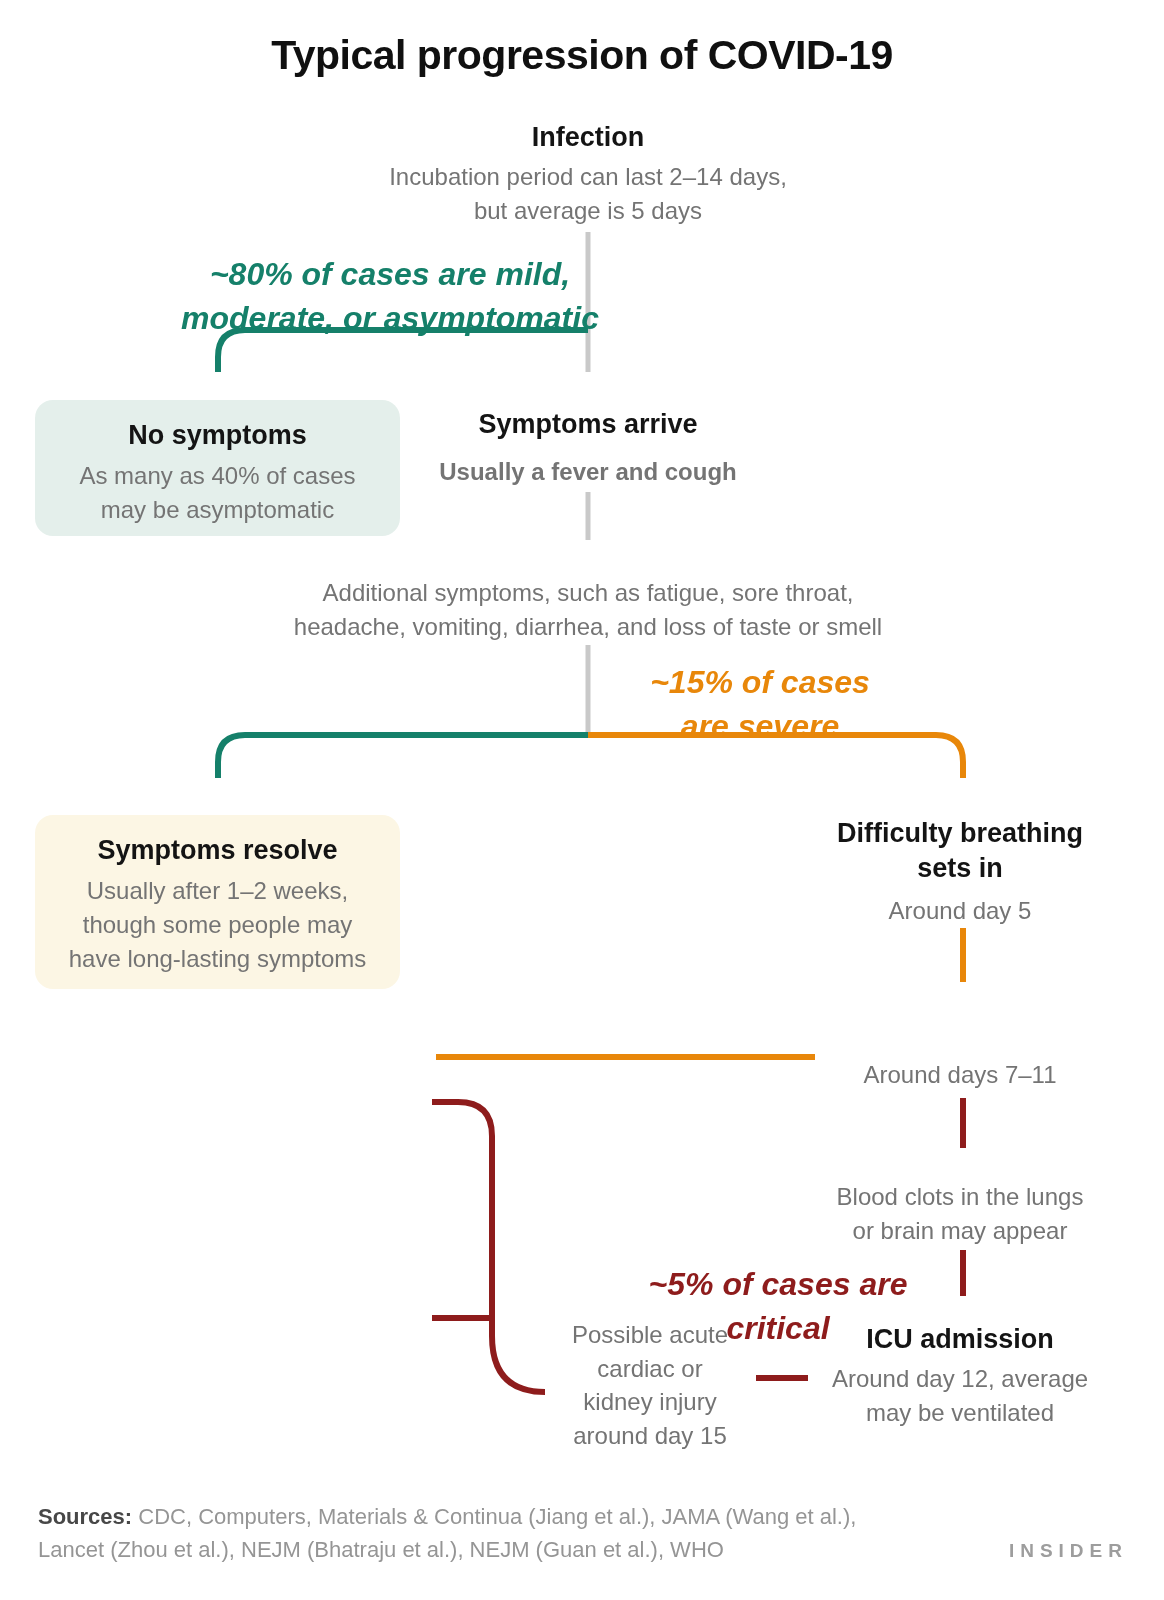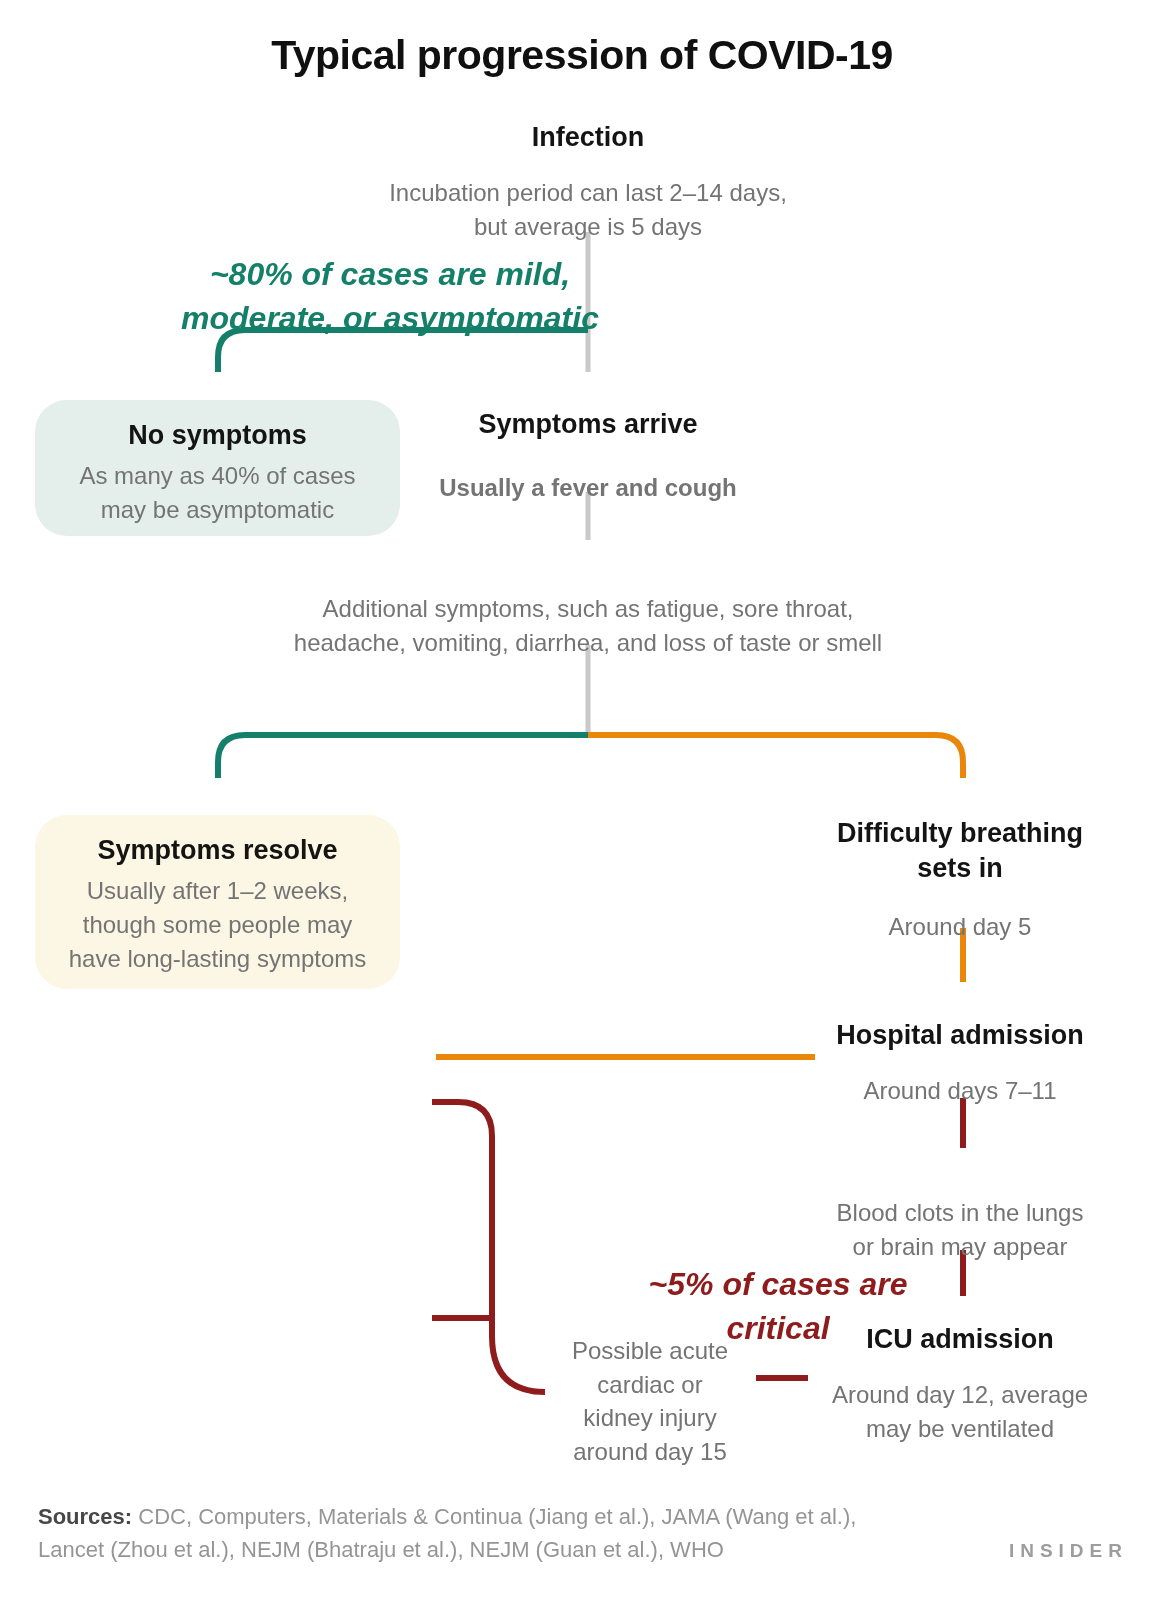--- a/index.html
+++ b/index.html
@@ -3,26 +3,26 @@
 <meta charset="utf-8">
 <style>
   * { margin:0; padding:0; box-sizing:border-box; }
   html,body { background:#ffffff; }
   body { font-family:"Liberation Sans", sans-serif; }
   .canvas { position:relative; width:1164px; height:1600px; background:#ffffff; overflow:hidden; }
   .abs { position:absolute; }
   .center { text-align:center; }
   .h1 { font-size:41px; font-weight:800; color:#101010; letter-spacing:-0.5px; }
   .h2 { font-size:27px; font-weight:700; color:#141414; white-space:pre-line; line-height:1.3; }
-  .body { font-size:24px; color:#747474; line-height:1.42; white-space:pre-line;margin-top:16px; }
+  .body { font-size:24px; color:#747474; line-height:1.42; white-space:pre-line; }
   .label { font-size:32px; font-weight:700; font-style:italic; white-space:pre-line; line-height:1.38; }
   .teal { color:#15806a; }
   .orange { color:#e8870a; }
   .darkred { color:#8e1c1c; }
-  .box { position:absolute; border-radius:32px; text-align:center; }
+  .box { position:absolute; border-radius:18px; text-align:center; }
   .box .h2 { margin:18px 12px 6px; }
   .box .body { margin:0 14px; }
   .bg-teal { background:#e4efeb; }
   .bg-cream { background:#fcf6e4; }
   .bg-peach { background:#fceee1; }
   .bg-pink { background:#f5e9e9; }
   .seg-orange { color:#e8870a; font-weight:700; }
   .seg-red { color:#8e1c1c; font-weight:700; }
   .arrows { position:absolute; left:0; top:0; pointer-events:none; }
   .arrows path { fill:none; stroke-linejoin:round; }
@@ -84,33 +84,34 @@
     <p class="body">As many as 40% of cases
 may be asymptomatic</p>
   </div>
 
   <div class="abs center h2" style="left:288px; top:407px; width:600px;">Symptoms arrive</div>
   <div class="abs center body" style="left:288px; top:455px; width:600px;font-weight:bold;">Usually a fever and cough</div>
 
   <div class="abs center body" style="left:138px; top:576px; width:900px;">Additional symptoms, such as fatigue, sore throat,
 headache, vomiting, diarrhea, and loss of taste or smell</div>
 
+  <div class="abs center label orange" style="left:610px; top:660px; width:300px;">~15% of cases
+are severe</div>
 
   <div class="box bg-cream" style="left:35px; top:815px; width:365px; height:174px;">
     <div class="h2">Symptoms resolve</div>
     <p class="body">Usually after 1–2 weeks,
 though some people may
 have long-lasting symptoms</p>
   </div>
 
   <div class="abs center h2" style="left:760px; top:816px; width:400px;">Difficulty breathing
 sets in</div>
   <div class="abs center body" style="left:760px; top:894px; width:400px;">Around day 5</div>
 
-  <div class="abs center h2" style="left:760px; top:1018px; width:400px;">Hospital admission</div>
   <div class="abs center body" style="left:760px; top:1058px; width:400px;">Around days 7–11</div>
 
 
   <div class="abs center body" style="left:760px; top:1180px; width:400px;">Blood clots in the lungs
 or brain may appear</div>
 
   <div class="abs center label darkred" style="left:600px; top:1262px; width:356px;">~5% of cases are critical</div>
 
   <div class="abs center h2" style="left:760px; top:1322px; width:400px;">ICU admission</div>
   <div class="abs center body" style="left:760px; top:1362px; width:400px;">Around day 12, average

